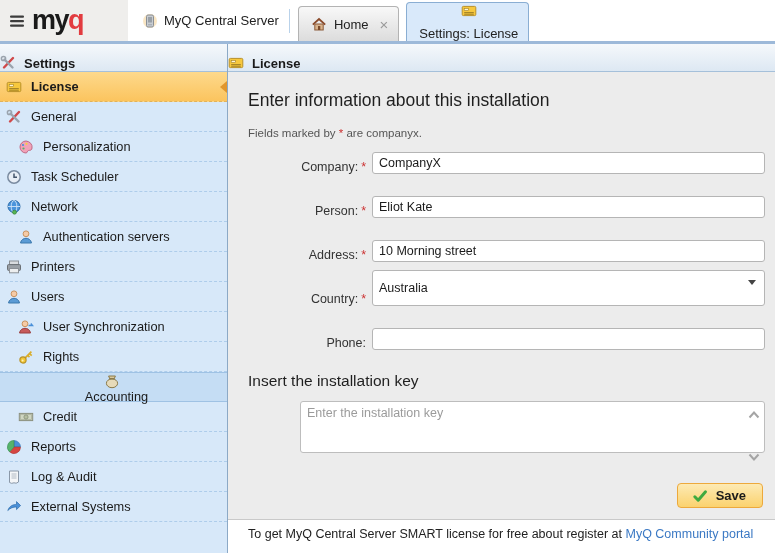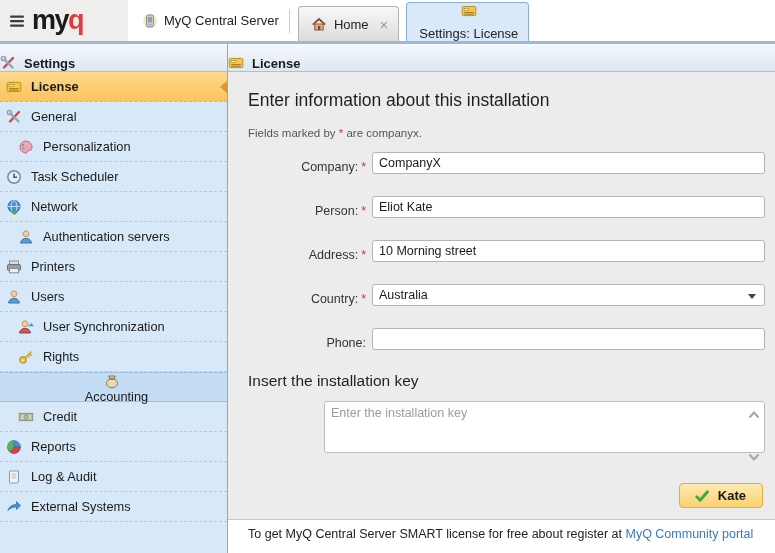--- a/index.html
+++ b/index.html
@@ -49,28 +49,28 @@
   .note { font-size:11.5px; color:#555; margin-top:16px; }
   .note .req { color:#cc3333; }
 
   .form { margin-top:13px; }
   .form-row { display:flex; align-items:flex-end; height:22px; margin-bottom:22px; }
   .form-label { width:118px; text-align:right; font-size:12.5px; color:#333; flex:0 0 auto; white-space:nowrap; }
   .form-label .req { color:#cc3333; margin-left:3px; }
   .form-input { flex:1 1 auto; margin-left:6px; margin-right:10px; height:22px;
     border:1px solid #b5b5b5; border-radius:3px; background:#fff; font-size:12.5px; color:#1a1a1a;
     padding:0 6px; font-family:"Liberation Sans", sans-serif; outline:none; }
-  .form-select { flex:1 1 auto; margin-left:6px; margin-right:10px; height:22px;
+  .form-select { flex:1 1 auto; margin-left:6px; margin-right:10px; height:36px;
     border:1px solid #b5b5b5; border-radius:3px; background:#fff; font-size:12.5px; color:#1a1a1a;
     padding:0 6px; display:flex; align-items:center; cursor:pointer; position:relative; }
   .select-arrow { position:absolute; right:8px; top:9px; width:0; height:0;
     border-left:4.5px solid transparent; border-right:4.5px solid transparent; border-top:5px solid #444; }
 
   .key-title { font-size:15.5px; color:#1f1f1f; margin-top:18px; }
-  .key-wrap { position:relative; margin-left:76px; margin-right:10px; margin-top:11px; height:64px; }
+  .key-wrap { position:relative; margin-left:52px; margin-right:10px; margin-top:11px; height:64px; }
   .key-textarea { width:100%; height:52px; resize:none; border:1px solid #bdbdbd; border-radius:3px;
     background:#fff; font-size:12.5px; color:#1a1a1a; padding:4px 22px 4px 6px;
     font-family:"Liberation Sans", sans-serif; outline:none; }
   .key-textarea::placeholder { color:#9b9b9b; }
   .scroll-arrow { position:absolute; right:5px; width:12px; height:10px; color:#a5a5a5; cursor:pointer; }
   .scroll-arrow.up { top:5px; } .scroll-arrow.down { bottom:7px; }
 
   .save-row { display:flex; justify-content:flex-end; margin-right:12px; margin-top:18px; }
   .save-btn { display:flex; align-items:center; gap:8px; height:25px; padding:0 16px 0 14px;
     background:linear-gradient(#fdeab4,#fbd26e); border:1px solid #eda93c; border-radius:4px;
@@ -359,21 +359,21 @@
           </span>
         </div>
 
         <div class="save-row">
           <button class="save-btn">
             <span class="icon16">
                 <svg viewBox="0 0 16 16" width="16" height="16">
                   <path d="M2.8 8.8 L6.2 12.2 L13.5 3.8" fill="none" stroke="#3faa3f" stroke-width="3" stroke-linecap="round" stroke-linejoin="round"></path>
                 </svg>
               </span>
-            <span>Kate</span>
+            <span>Save</span>
           </button>
         </div>
 
         <div class="footer-note"><span>To get MyQ Central Server SMART license for free about register at </span><span class="footer-link">MyQ Community portal</span></div>
       </div>
     </div>
   </div>
 </div>
 
 </body></html>

